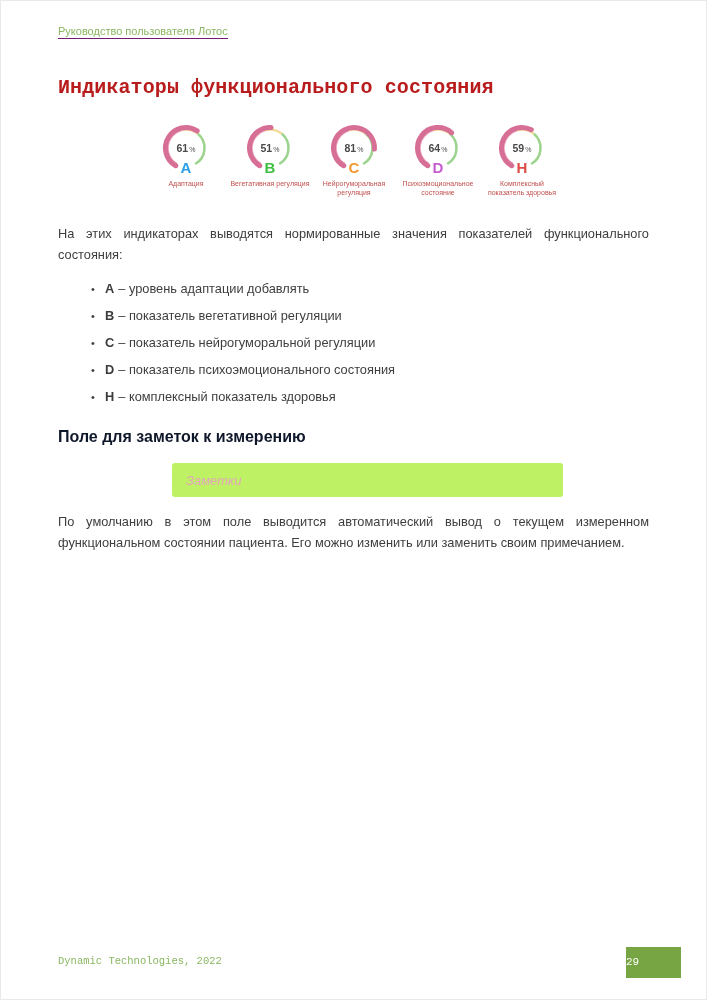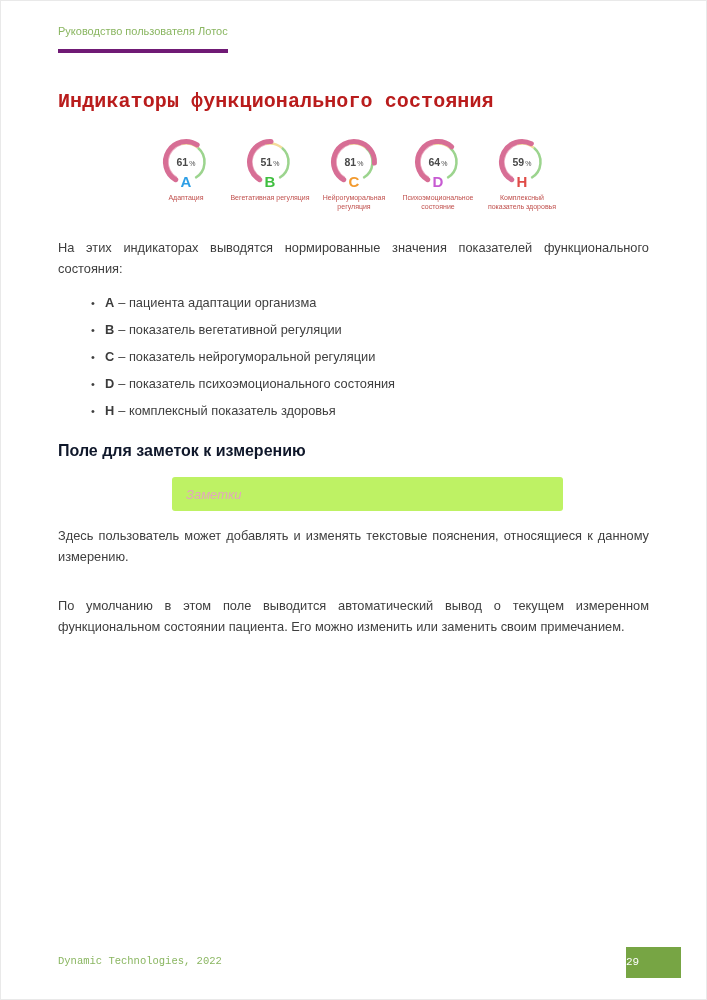--- a/index.html
+++ b/index.html
@@ -11,21 +11,21 @@
   .page {
     position:relative;
     width:707px; height:1000px;
     background:#ffffff;
     border:1px solid #e9e9e9;
     overflow:hidden;
   }
   .content { padding:0 57px; }
 
   .running-header { padding-top:24px; font-size:11px; color:#8ab661; }
-  .running-header .rh-text { display:inline-block; border-bottom:4px solid #701a75; padding-bottom:12px; }
+  .running-header .rh-text { display:inline-block; border-bottom:1px solid #701a75; padding-bottom:1px; }
 
   h1.sec-title {
     margin-top:37px;
     font-size:20px; font-weight:bold; color:#b91c1c; letter-spacing:.1px;font-family:Liberation Mono, monospace;
   }
 
   
   .gauges {
     margin:24px 0 0 86px;
     width:420px;
@@ -176,34 +176,33 @@
         <div class="gauge-value"><span>59</span><span class="pct">%</span></div>
         <div class="gauge-letter" style="color: rgb(224, 75, 71);">H</div>
         <div class="gauge-caption">Комплексный показатель здоровья</div>
       </div>
 
     </div>
 
     <p class="body-text intro">На этих индикаторах выводятся нормированные значения показателей функционального состояния:</p>
 
     <ul class="ind-list">
-      <li><span class="marker">•</span><span class="key">A</span><span>– пациента адаптации организма</span></li>
+      <li><span class="marker">•</span><span class="key">A</span><span>– уровень адаптации добавлять</span></li>
       <li><span class="marker">•</span><span class="key">B</span><span>– показатель вегетативной регуляции</span></li>
       <li><span class="marker">•</span><span class="key">C</span><span>– показатель нейрогуморальной регуляции</span></li>
       <li><span class="marker">•</span><span class="key">D</span><span>– показатель психоэмоционального состояния</span></li>
       <li><span class="marker">•</span><span class="key">H</span><span>– комплексный показатель здоровья</span></li>
     </ul>
 
     <h2 class="sec-title">Поле для заметок к измерению</h2>
 
     <div class="notes-wrap">
       <input class="notes-input" type="text" value="" placeholder="Заметки" style="">
     </div>
 
-    <p class="body-text para">Здесь пользователь может добавлять и изменять текстовые пояснения, относящиеся к данному измерению.</p>
     <p class="body-text para">По умолчанию в этом поле выводится автоматический вывод о текущем измеренном функциональном состоянии пациента. Его можно изменить или заменить своим примечанием.</p>
 
   </div>
 
   <div class="footer">
     <span class="footer-company">Dynamic Technologies, 2022</span>
     <span class="page-badge">29</span>
   </div>
 </div>
 

